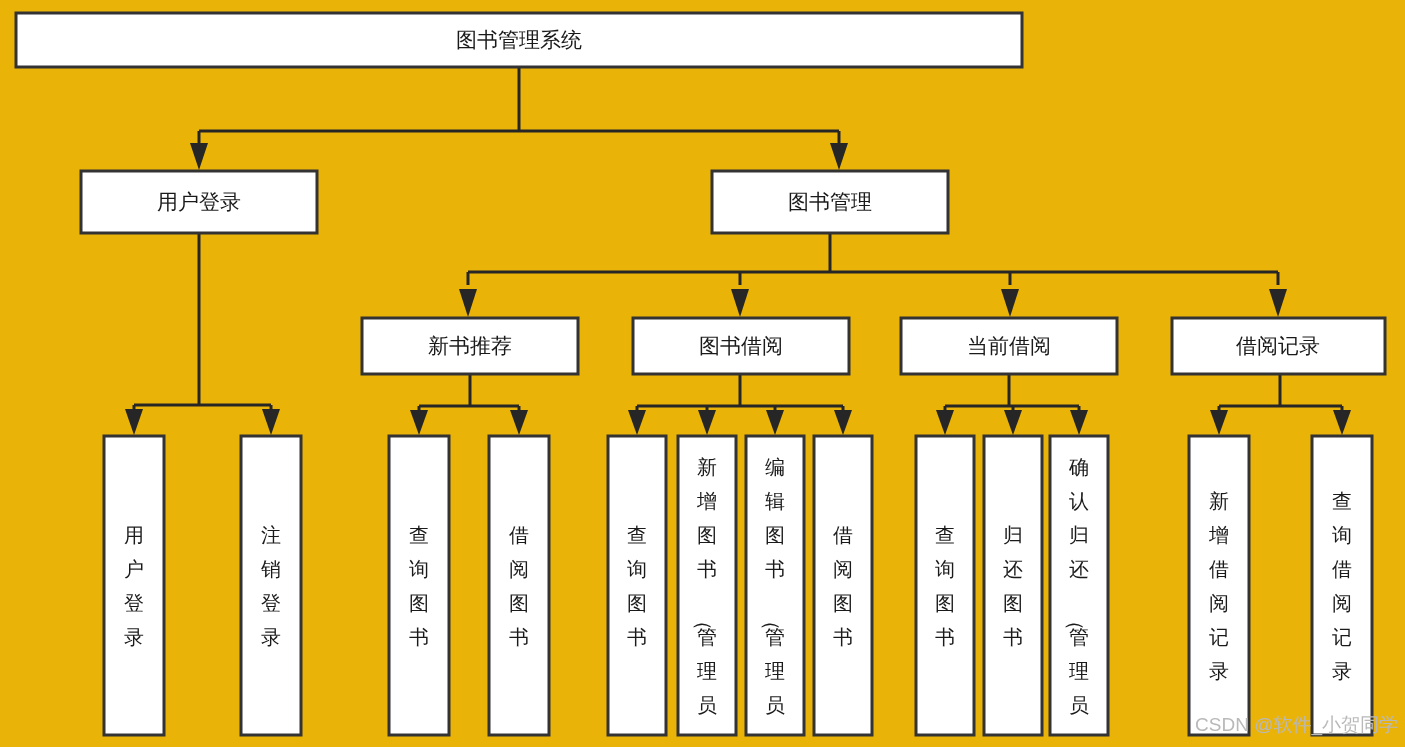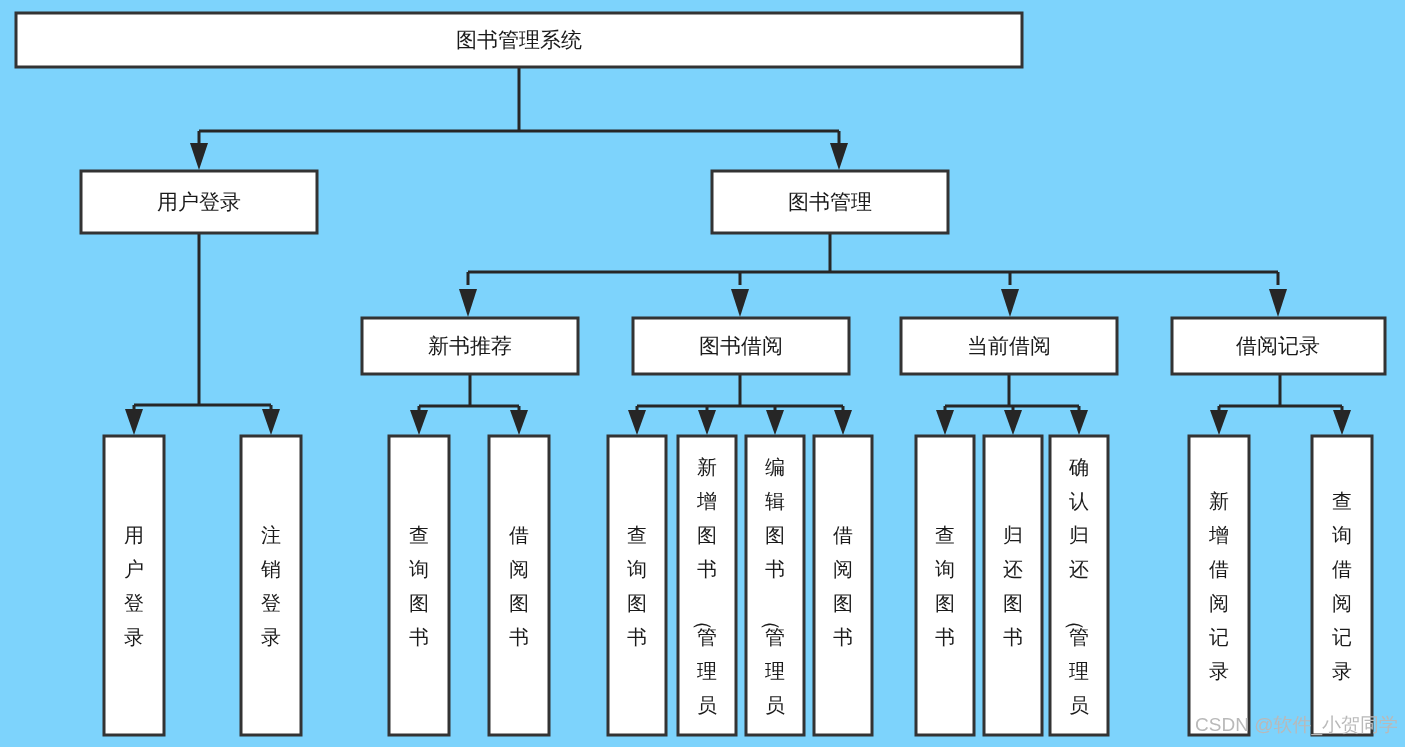--- a/index.html
+++ b/index.html
@@ -1,21 +1,21 @@
 <!DOCTYPE html>
 <html><head>
 <meta charset="utf-8">
 <style>
   html,body{margin:0;padding:0;background:#ffffff;}
   body{
     width:1405px;height:747px;
     font-family:"Liberation Sans","DejaVu Sans",sans-serif;
     overflow:hidden;
   }
-  #diagram-root{position:relative;width:1405px;height:747px;background:#7dd3fc;}
+  #diagram-root{position:relative;width:1405px;height:747px;background:#eab308;}
   svg.diagram-canvas{position:absolute;top:0;left:0;width:1405px;height:747px;display:block;}
 
   .node-box{
     fill:#ffffff;
     stroke:#333333;
     stroke-width:3;
   }
   .node-label{
     fill:#1a1a1a;
     font-family:"Liberation Sans","DejaVu Sans",sans-serif;

